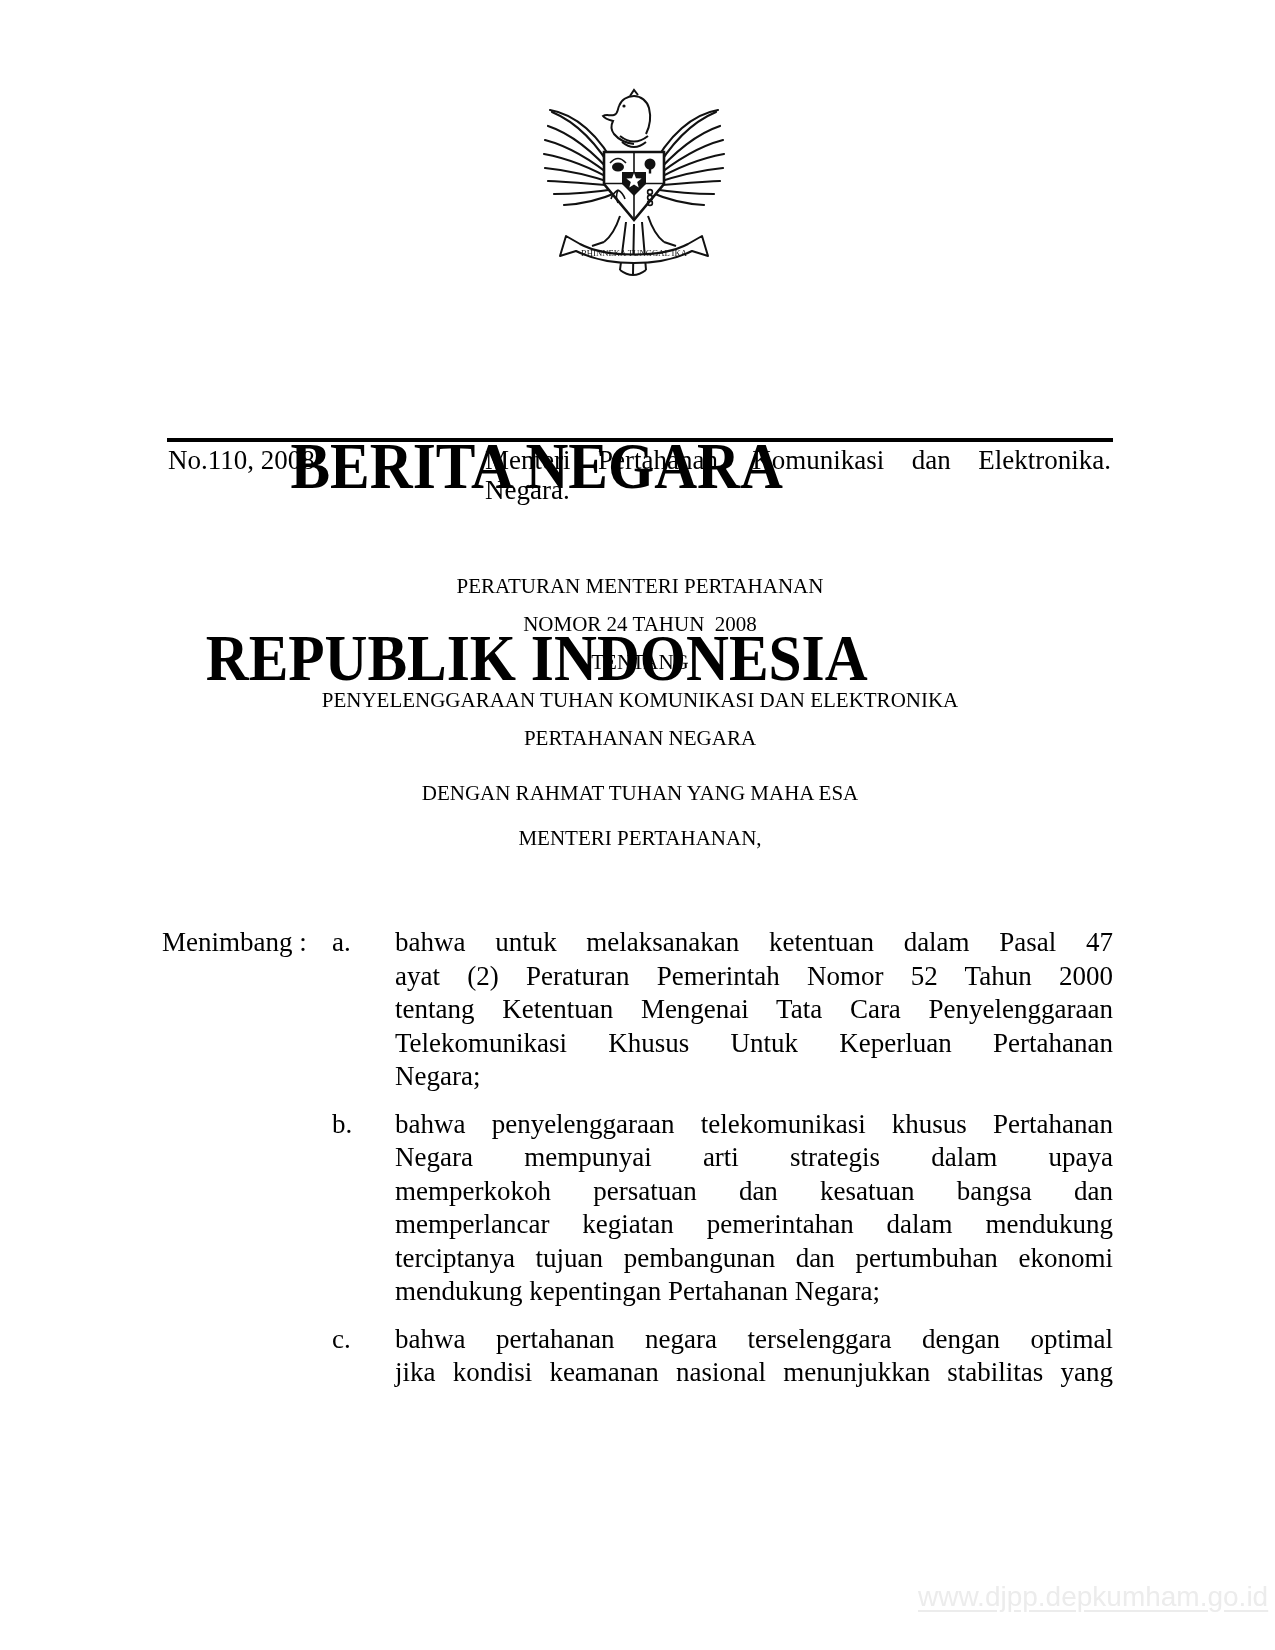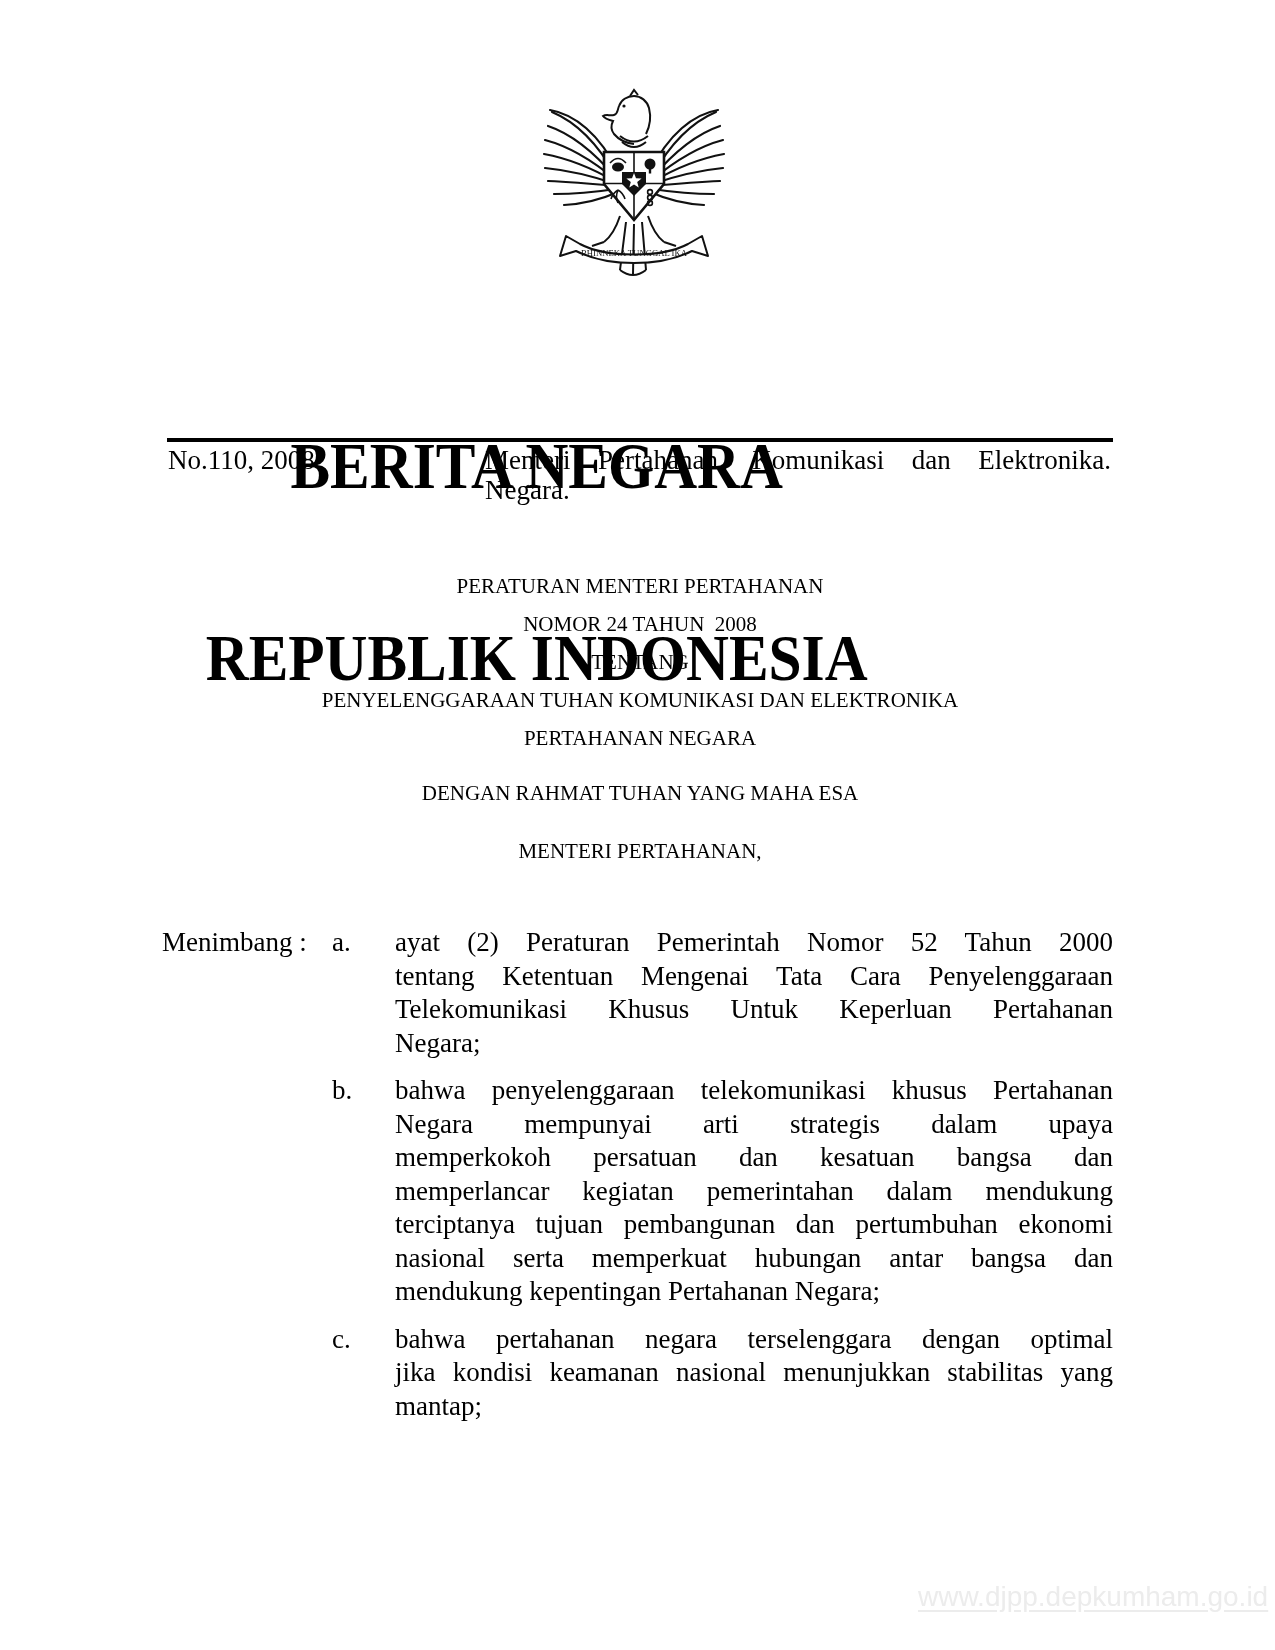--- a/index.html
+++ b/index.html
@@ -18,21 +18,21 @@
 
   .rule { position:absolute; left:167px; top:438px; width:946px; height:4px; background:#000; }
 
   .masthead-row { position:absolute; left:167px; top:445px; width:946px; font-size:27px; line-height:30px; }
   .issue-number { position:absolute; left:1px; top:0; white-space:pre; }
   .subject-col { position:absolute; left:318px; top:0; width:626px; }
 
   .reg-heading { position:absolute; left:167px; top:567px; width:946px; text-align:center; font-size:21px; line-height:38px; }
   .reg-heading .hl { white-space:pre; }
   .invocation { margin-top:17px; }
-  .authority  { margin-top:20px; }
+  .authority  { margin-top:7px; }
 
   .menimbang { position:absolute; left:162px; top:926px; width:951px; font-size:27px; line-height:33.5px; }
   .m-label { position:absolute; left:0; top:0; white-space:pre; }
   .m-item { position:relative; padding-left:233px; margin-bottom:14px; }
   .m-marker { position:absolute; left:170px; top:0; }
   .m-lines { width:718px; }
   .jl { text-align:justify; text-align-last:justify; }
   .ll { text-align:left; }
 
   .watermark {
@@ -130,45 +130,44 @@
     <div class="hl invocation">DENGAN RAHMAT TUHAN YANG MAHA ESA</div>
     <div class="hl authority">MENTERI PERTAHANAN,</div>
   </div>
 
   <div class="menimbang">
     <div class="m-label">Menimbang :</div>
 
     <div class="m-item">
       <div class="m-marker">a.</div>
       <div class="m-lines">
+        <div class="jl">bahwa untuk melaksanakan ketentuan dalam Pasal 47</div>
         <div class="jl">ayat (2) Peraturan Pemerintah Nomor 52 Tahun 2000</div>
         <div class="jl">tentang Ketentuan Mengenai Tata Cara Penyelenggaraan</div>
         <div class="jl">Telekomunikasi Khusus Untuk Keperluan Pertahanan</div>
         <div class="ll">Negara;</div>
       </div>
     </div>
 
     <div class="m-item">
       <div class="m-marker">b.</div>
       <div class="m-lines">
         <div class="jl">bahwa penyelenggaraan telekomunikasi khusus Pertahanan</div>
         <div class="jl">Negara mempunyai arti strategis dalam upaya</div>
         <div class="jl">memperkokoh persatuan dan kesatuan bangsa dan</div>
         <div class="jl">memperlancar kegiatan pemerintahan dalam mendukung</div>
         <div class="jl">terciptanya tujuan pembangunan dan pertumbuhan ekonomi</div>
-        <div class="jl">nasional serta memperkuat hubungan antar bangsa dan</div>
         <div class="ll">mendukung kepentingan Pertahanan Negara;</div>
       </div>
     </div>
 
     <div class="m-item">
       <div class="m-marker">c.</div>
       <div class="m-lines">
         <div class="jl">bahwa pertahanan negara terselenggara dengan optimal</div>
         <div class="jl">jika kondisi keamanan nasional menunjukkan stabilitas yang</div>
-        <div class="ll">mantap;</div>
       </div>
     </div>
   </div>
 
   <div class="watermark">www.djpp.depkumham.go.id</div>
 
 </div>
 
 </body></html>

